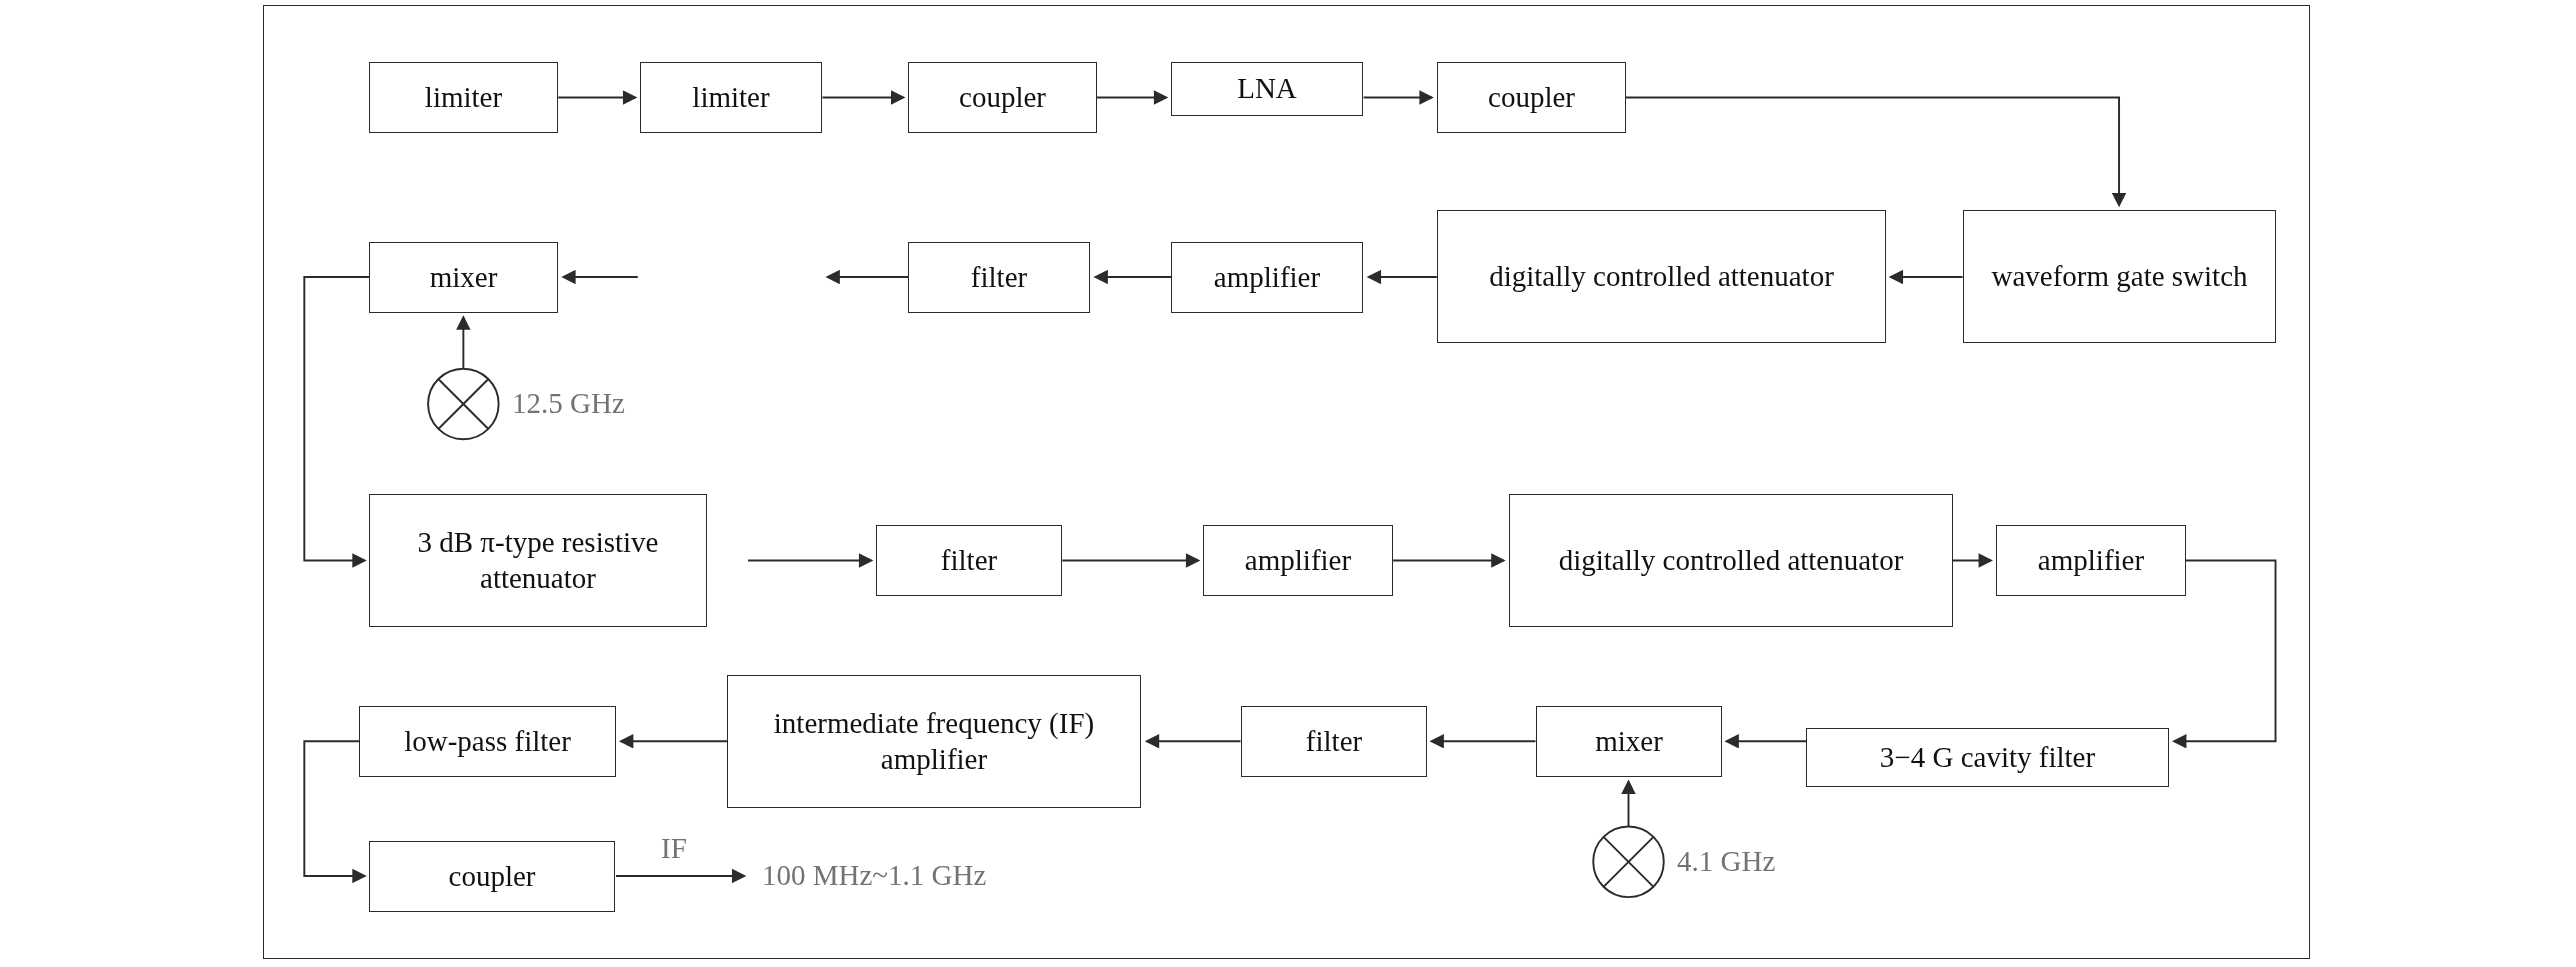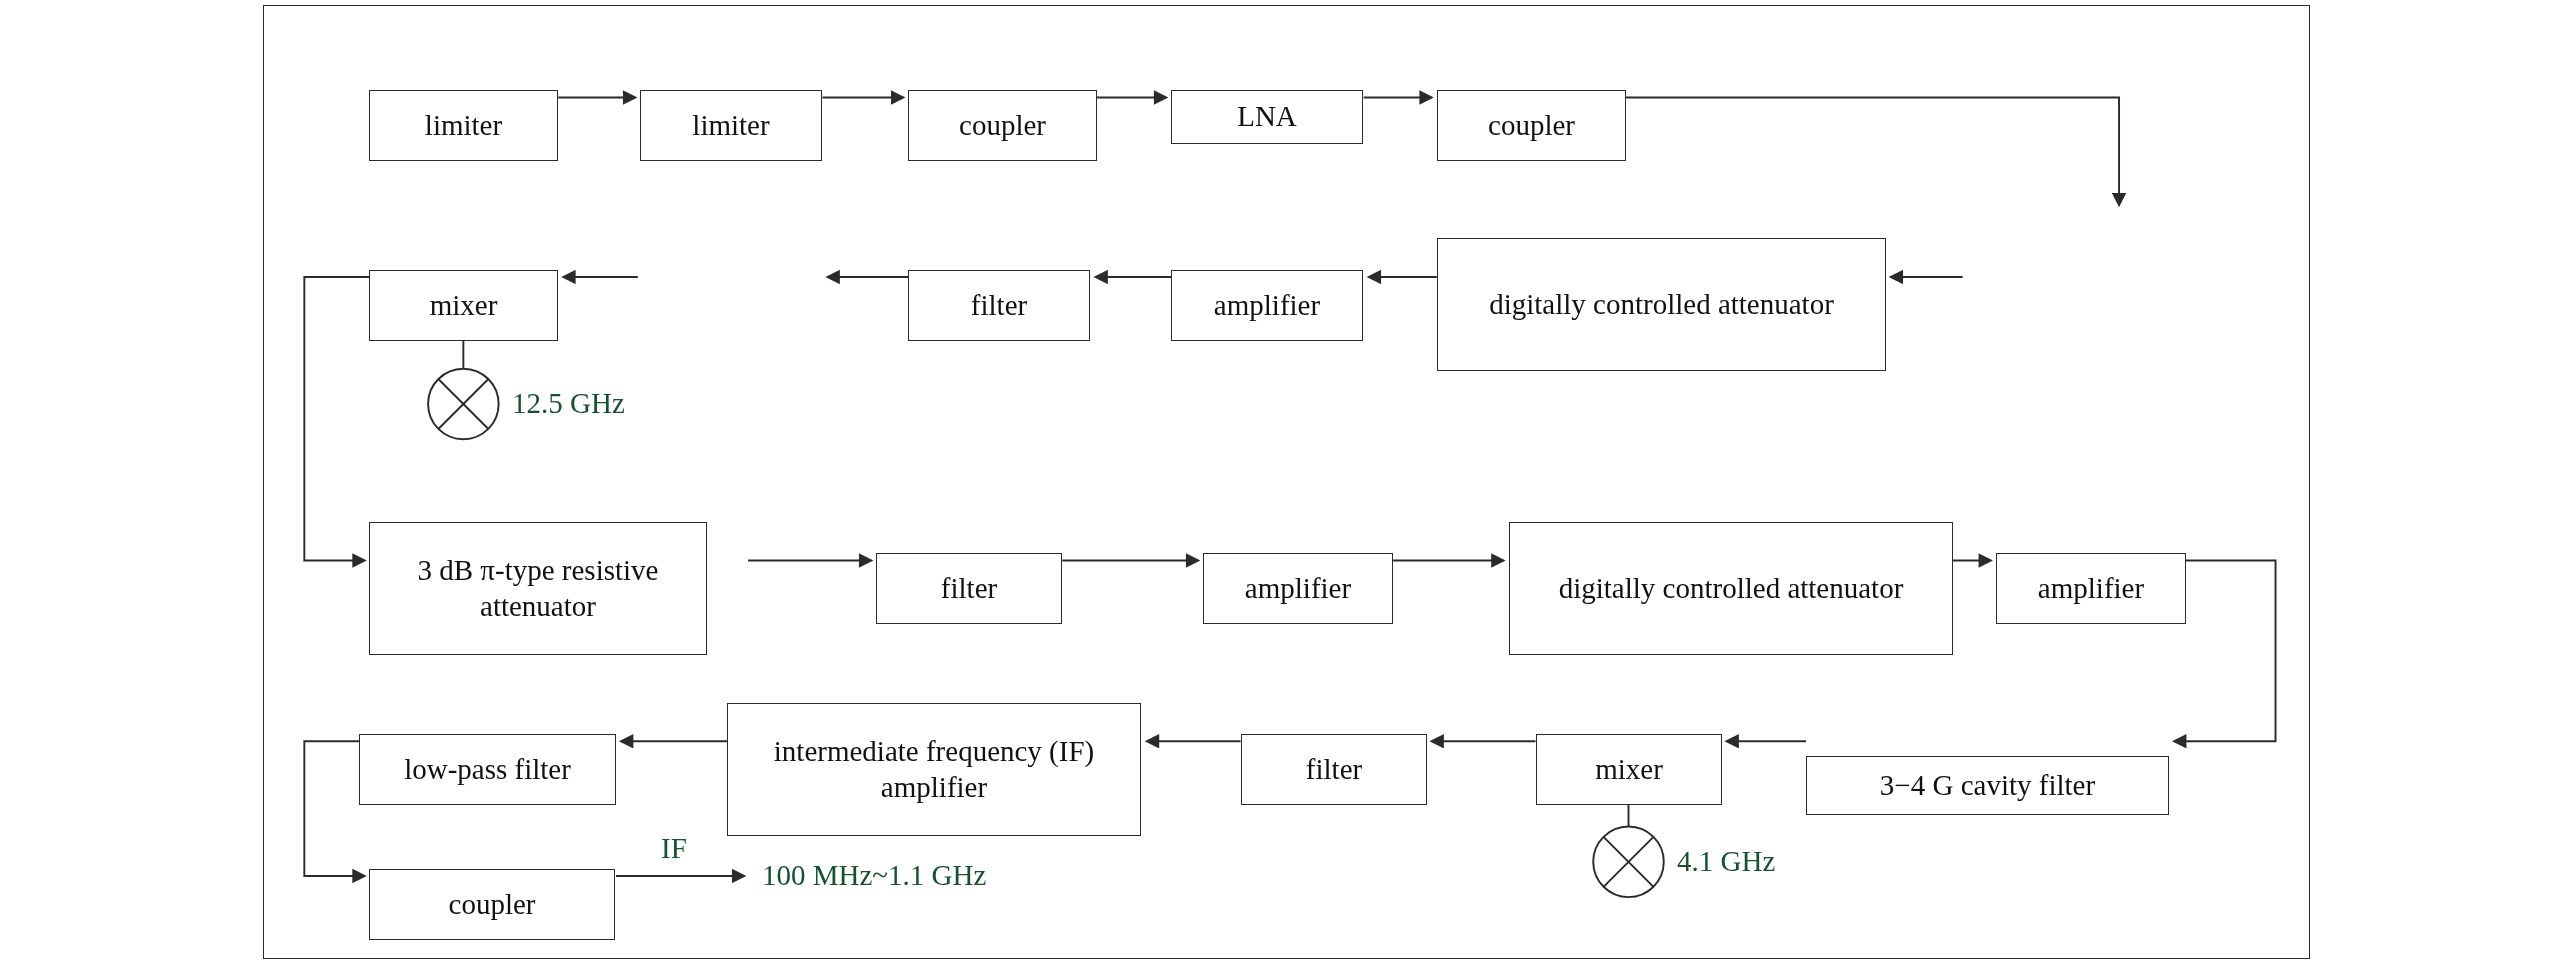--- a/index.html
+++ b/index.html
@@ -7,24 +7,24 @@
     position:relative;width:2576px;height:967px;background:#ffffff;
     font-family:"Liberation Serif", serif;color:#111;overflow:hidden;
   }
   .frame{
     position:absolute;left:263px;top:5.1px;width:2047px;height:954px;
     border:1.9px solid #2b2b2b;box-sizing:border-box;background:transparent;
   }
   .node{
     position:absolute;border:1.9px solid #2b2b2b;box-sizing:border-box;
     display:flex;align-items:center;justify-content:center;text-align:center;
-    font-size:29px;line-height:1.22;background:#fff;padding:0 9px;margin-top:28px;
+    font-size:29px;line-height:1.22;background:#fff;padding:0 9px;
   }
   .lbl{
-    position:absolute;font-size:29px;line-height:35px;white-space:nowrap;color:#14532d;
+    position:absolute;font-size:29px;line-height:35px;white-space:nowrap;color:#737373;
   }
   svg.wires{position:absolute;left:0;top:0;pointer-events:none;}
 </style>
 </head>
 <body>
 
 <div class="canvas">
 
   <div class="frame"></div>
 
@@ -90,20 +90,21 @@
       <line x1="960" y1="1366" x2="1160" y2="1366" marker-end="url(#ah)"></line>
     </g>
   </svg>
 
   <div class="node" style="left:369px;  top:62px; width:189px; height:71px;">limiter</div>
   <div class="node" style="left:640px;  top:62px; width:182px; height:71px;">limiter</div>
   <div class="node" style="left:908px; top:62px; width:189px; height:71px;">coupler</div>
   <div class="node" style="left:1171px; top:62px; width:192px; height:54px;">LNA</div>
   <div class="node" style="left:1437px; top:62px; width:189px; height:71px;">coupler</div>
 
+  <div class="node" style="left:1963px; top:210px; width:313px; height:133px;">waveform gate switch</div>
   <div class="node" style="left:1437px; top:210px; width:449px; height:133px;">digitally controlled attenuator</div>
   <div class="node" style="left:1171px; top:242px; width:192px; height:71px;">amplifier</div>
   <div class="node" style="left:908px; top:242px; width:182px; height:71px;">filter</div>
   <div class="node" style="left:369px;  top:242px; width:189px; height:71px;">mixer</div>
 
   <div class="lbl" style="left:512px; top:386px;">12.5 GHz</div>
 
   <div class="node" style="left:369px;  top:494px; width:338px; height:133px;">3 dB π-type resistive attenuator</div>
   <div class="node" style="left:876px; top:525px; width:186px; height:71px;">filter</div>
   <div class="node" style="left:1203px; top:525px; width:190px; height:71px;">amplifier</div>

